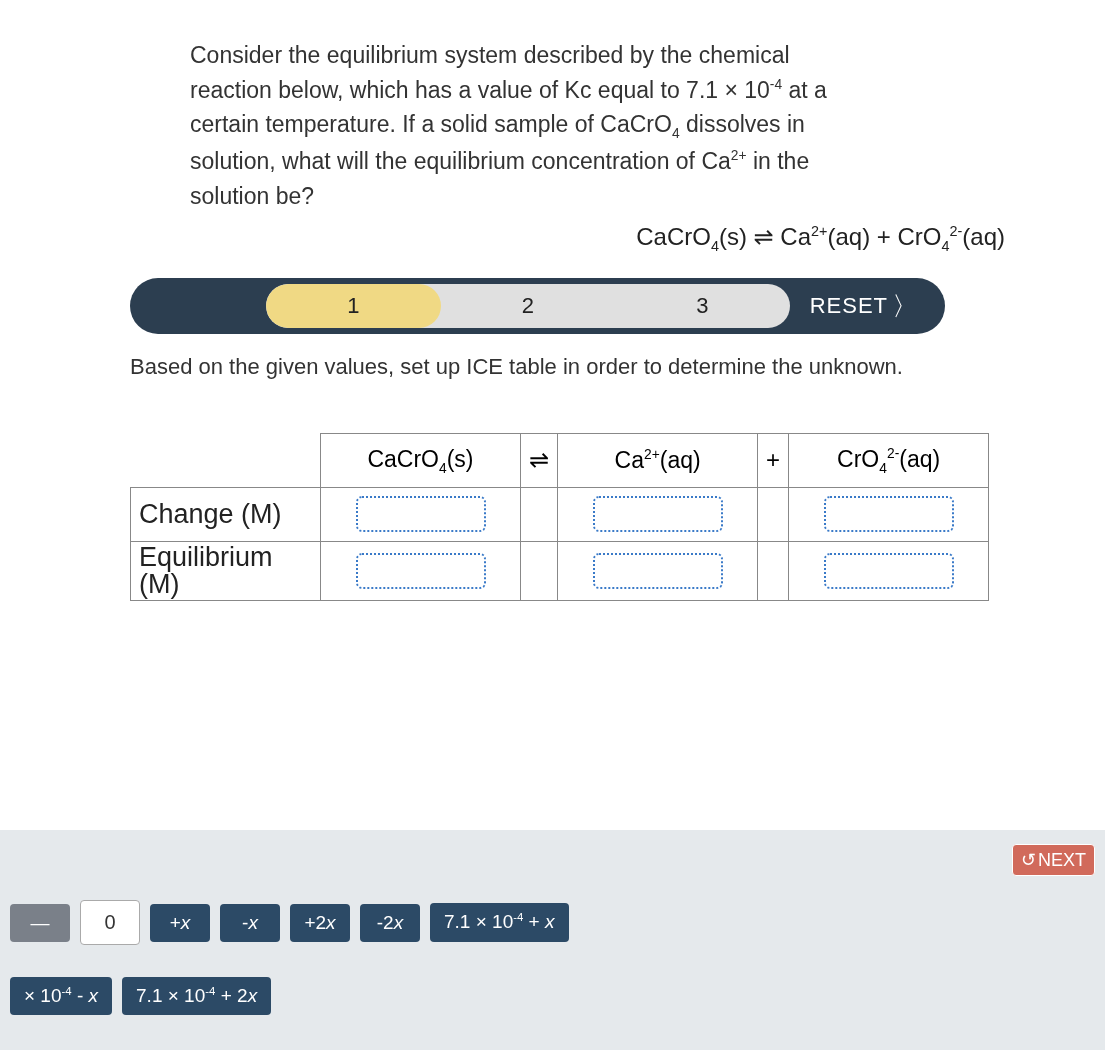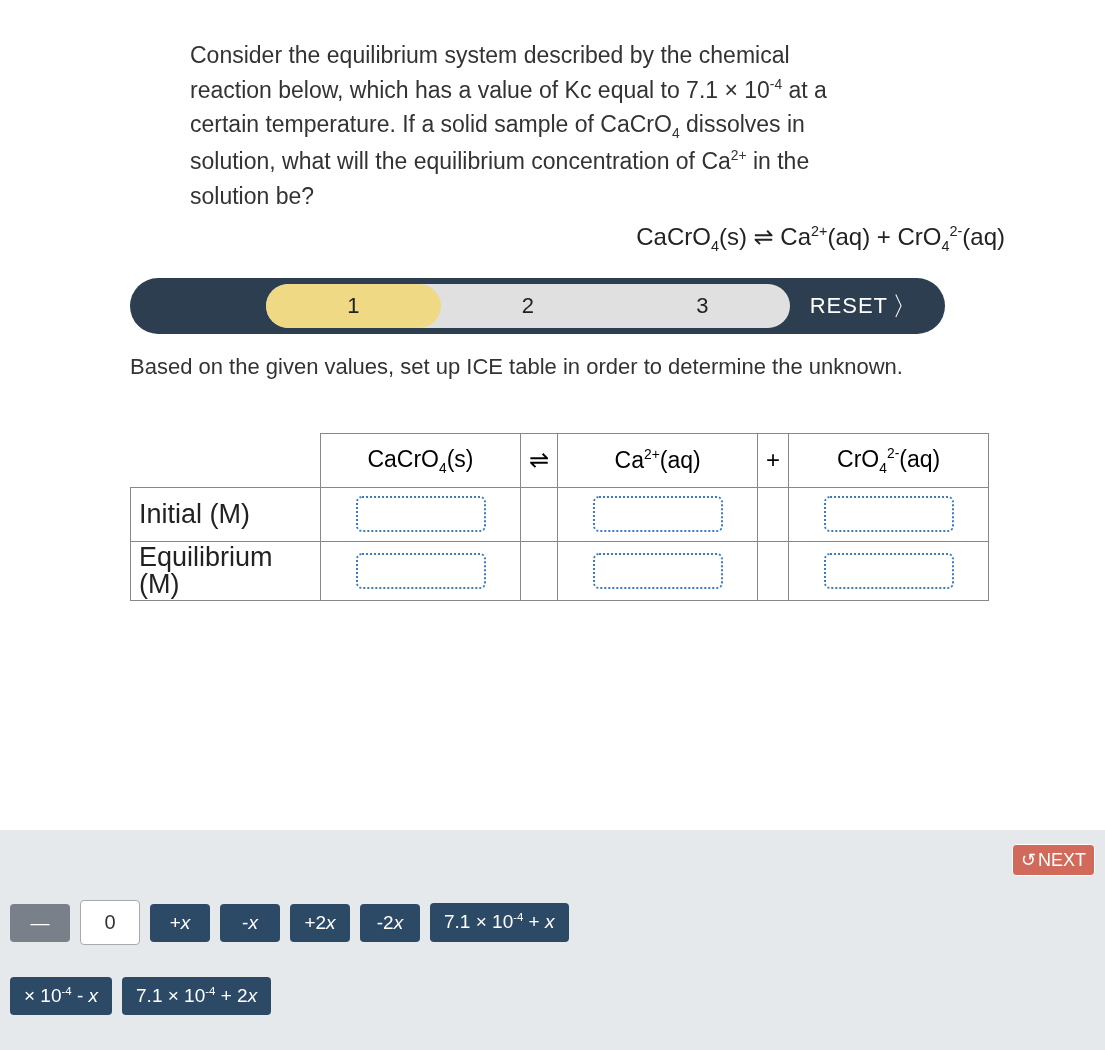--- a/index.html
+++ b/index.html
@@ -206,21 +206,21 @@
       <tbody>
           <tr>
         <td class="noborder"></td>
         <th class="colhead">CaCrO<sub>4</sub>(s)</th>
         <th class="symcol">⇌</th>
         <th class="colhead">Ca<sup>2+</sup>(aq)</th>
         <th class="symcol">+</th>
         <th class="colhead">CrO<sub>4</sub><sup>2-</sup>(aq)</th>
       </tr>
       <tr>
-        <td class="rowlabel">Initial (M)</td>
+        <td class="rowlabel">Change (M)</td>
         <td>
               <div class="dropzone"></div>
             </td>
         <td class="symcol"></td>
         <td>
               <div class="dropzone"></div>
             </td>
         <td class="symcol"></td>
         <td>
               <div class="dropzone"></div>

